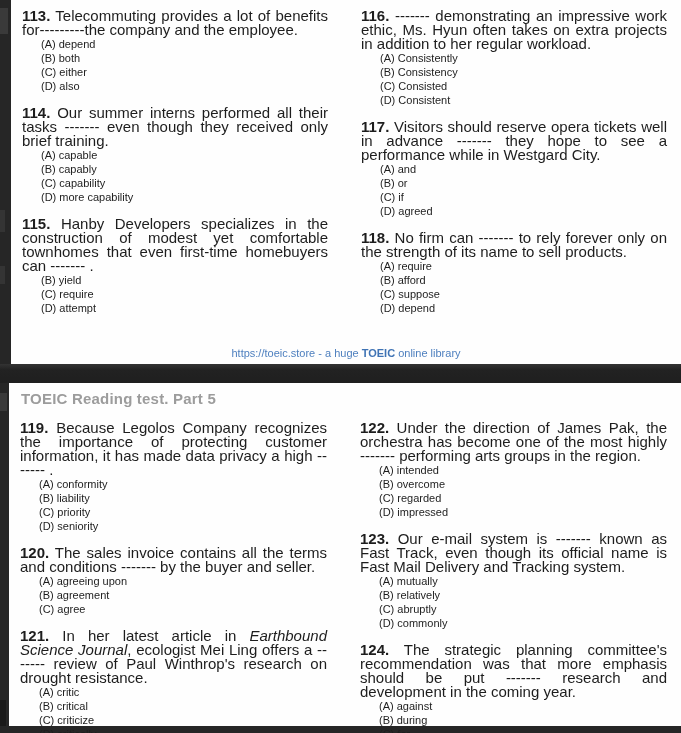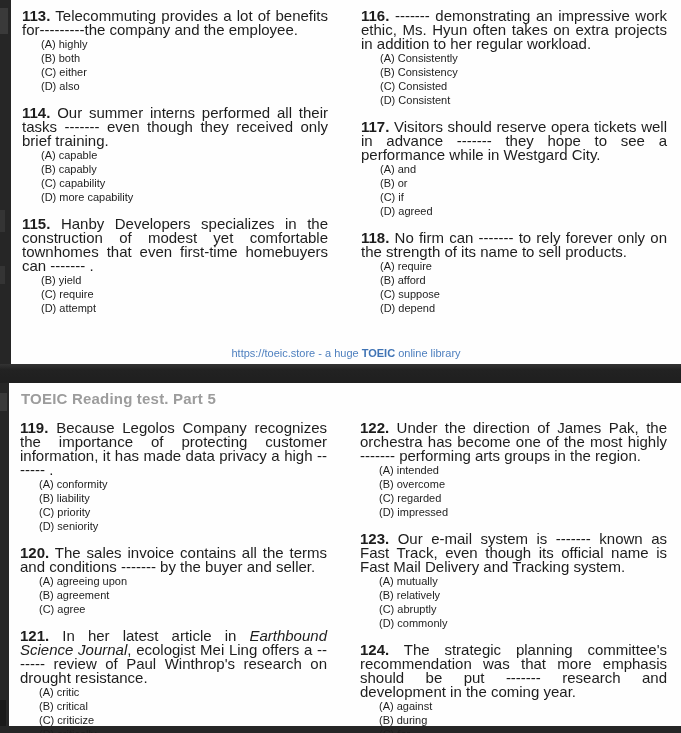--- a/index.html
+++ b/index.html
@@ -83,21 +83,21 @@
 
 <section class="page page1">
   <div class="cols">
 
     <div>
 
       <div class="q">
         <p class="q-text"><span class="q-num">113.</span>
           <span>Telecommuting provides a lot of benefits for---------the company and the employee.</span></p>
         <div class="opts">
-          <div class="opt">(A) highly</div>
+          <div class="opt">(A) depend</div>
           <div class="opt">(B) both</div>
           <div class="opt">(C) either</div>
           <div class="opt">(D) also</div>
         </div>
       </div>
 
       <div class="q">
         <p class="q-text"><span class="q-num">114.</span>
           <span>Our summer interns performed all their tasks ------- even though they received only brief training.</span></p>
         <div class="opts">

